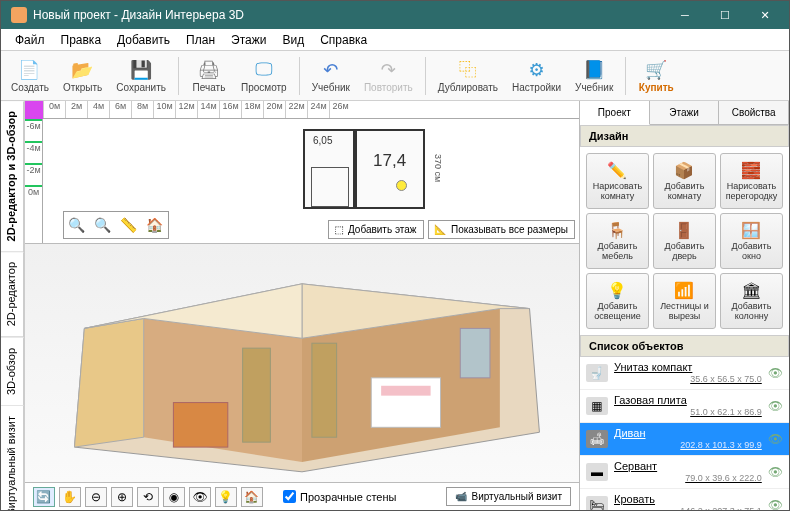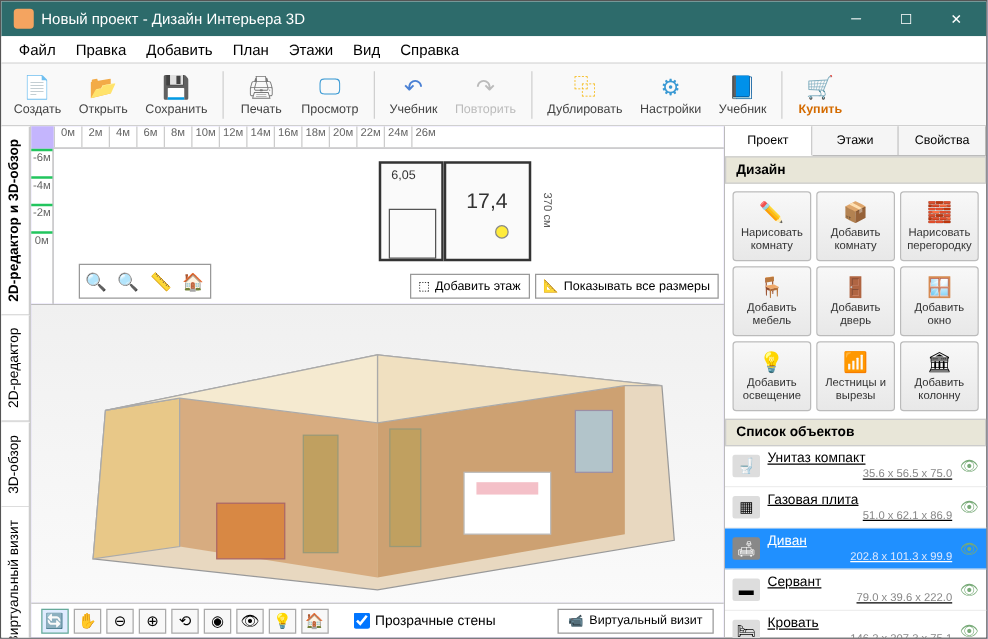--- a/index.html
+++ b/index.html
@@ -12,21 +12,21 @@
 .menubar span { padding: 2px 8px; font-size: 12px; cursor: pointer; }
 .toolbar { background: #f9f9f9; border-bottom: 1px solid #d0d0d0; height: 50px; display: flex; align-items: center; padding: 0 4px; gap: 2px; }
 .tbtn { display: flex; flex-direction: column; align-items: center; justify-content: center; padding: 2px 6px; border-radius: 3px; cursor: pointer; min-width: 48px; }
 .tbtn .ticon { width: 22px; height: 22px; display: flex; align-items: center; justify-content: center; font-size: 18px; }
 .tbtn .tlabel { font-size: 10px; color: #444; margin-top: 1px; }
 .tsep { width: 1px; height: 38px; background: #d0d0d0; margin: 0 4px; }
 .main { display: flex; height: calc(100% - 100px); }
 .vtabs { width: 24px; background: #f5f5f5; border-right: 1px solid #ccc; display: flex; flex-direction: column; }
 .vtab { flex: 0 0 auto; writing-mode: vertical-rl; transform: rotate(180deg); padding: 10px 4px; font-size: 11px; background: #fff; border-top: 1px solid #ccc; border-left: 1px solid #ccc; cursor: pointer; text-align: center; }
 .vtab.active { background: #fff; font-weight: bold; }
-.canvas-area { flex: 1; display: flex; flex-direction: column; background: #c4b5fd; position: relative; }
+.canvas-area { flex: 1; display: flex; flex-direction: column; background: #d946ef; position: relative; }
 .ruler-h { height: 18px; background: #fff; border-bottom: 1px solid #aaa; display: flex; font-size: 9px; color: #666; overflow: hidden; margin-left: 18px; }
 .ruler-h span { width: 22px; border-left: 1px solid #ccc; text-align: center; flex-shrink: 0; }
 .view2d { height: 125px; border-bottom: 1px solid #bbb; position: relative; display: flex; }
 .ruler-v { width: 18px; background: #fff; border-right: 1px solid #aaa; display: flex; flex-direction: column; font-size: 9px; color: #666; }
 .ruler-v span { height: 22px; border-top: 2px solid #22c55e; text-align: center; }
 .floorplan { flex: 1; position: relative; background: #fff; }
 .fp-room { position: absolute; border: 2px solid #333; background: #fafafa; padding-left: 17px; }
 .fp-room .dim { position: absolute; font-size: 10px; color: #333; }
 .zoom-tools { position: absolute; left: 20px; bottom: 4px; display: flex; gap: 4px; background: #fff; border: 1px solid #999; padding: 2px; }
 .zoom-tools .zbtn { width: 22px; height: 22px; display: flex; align-items: center; justify-content: center; cursor: pointer; font-size: 14px; }

